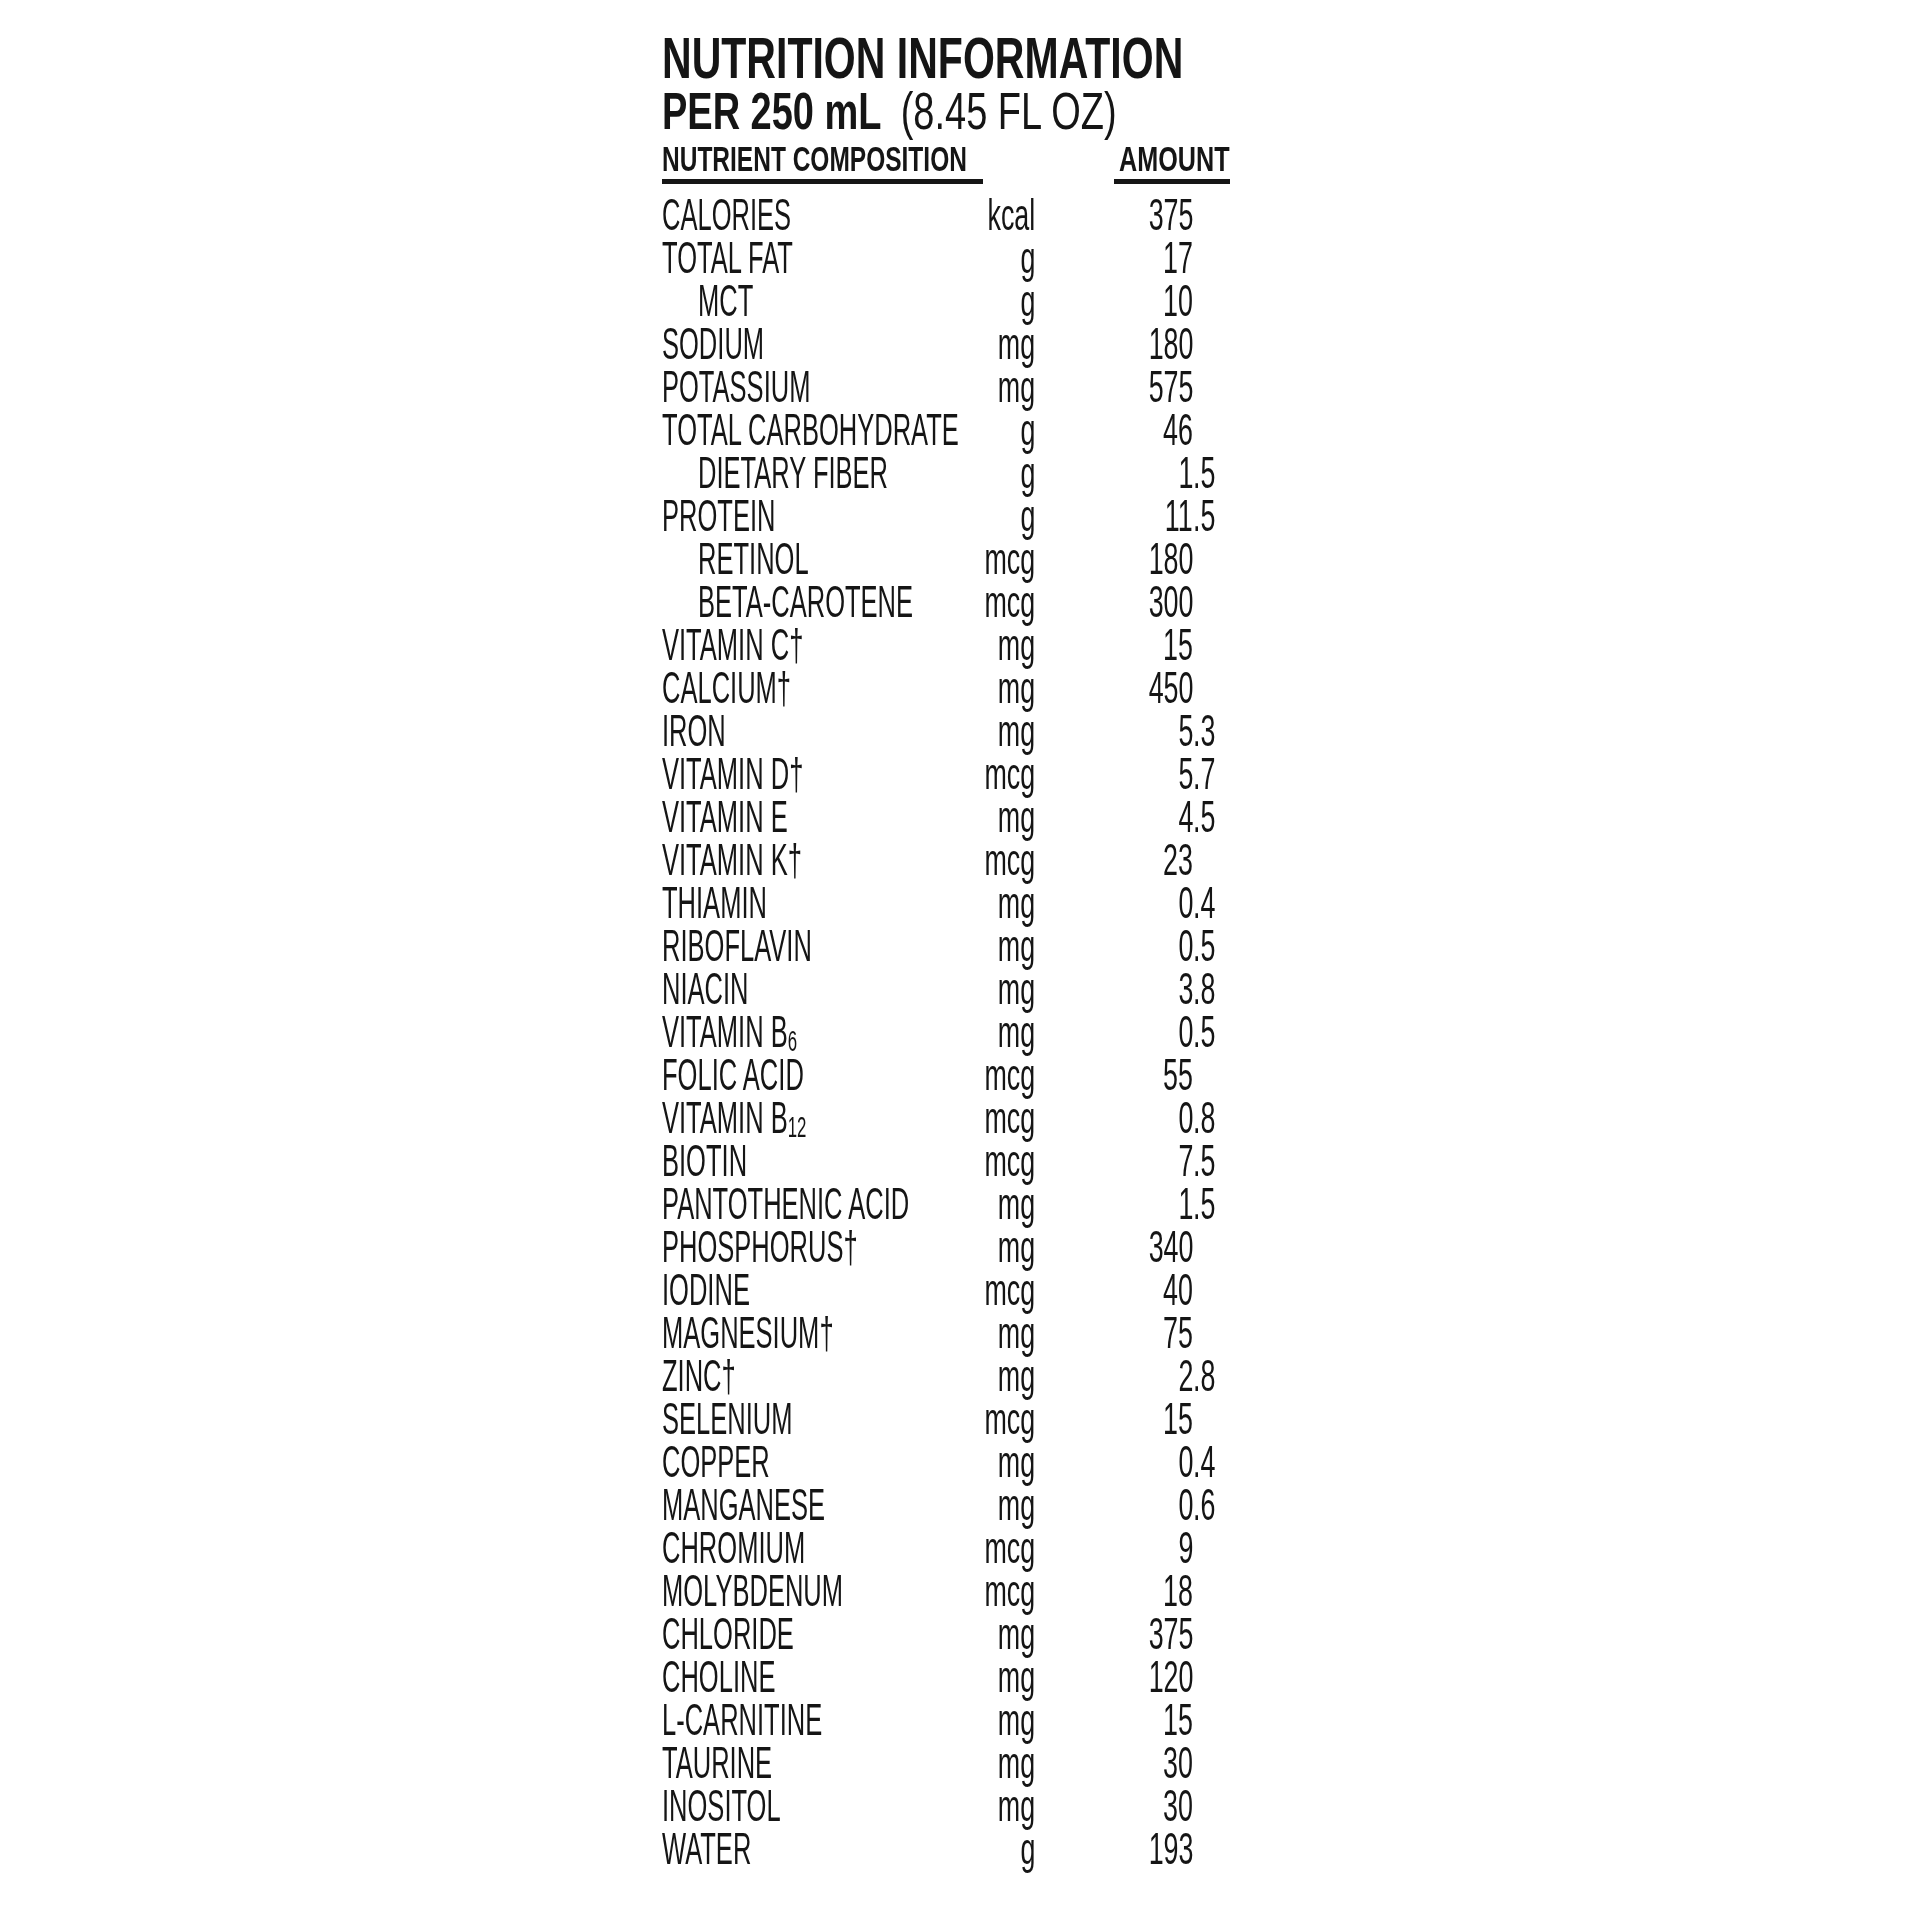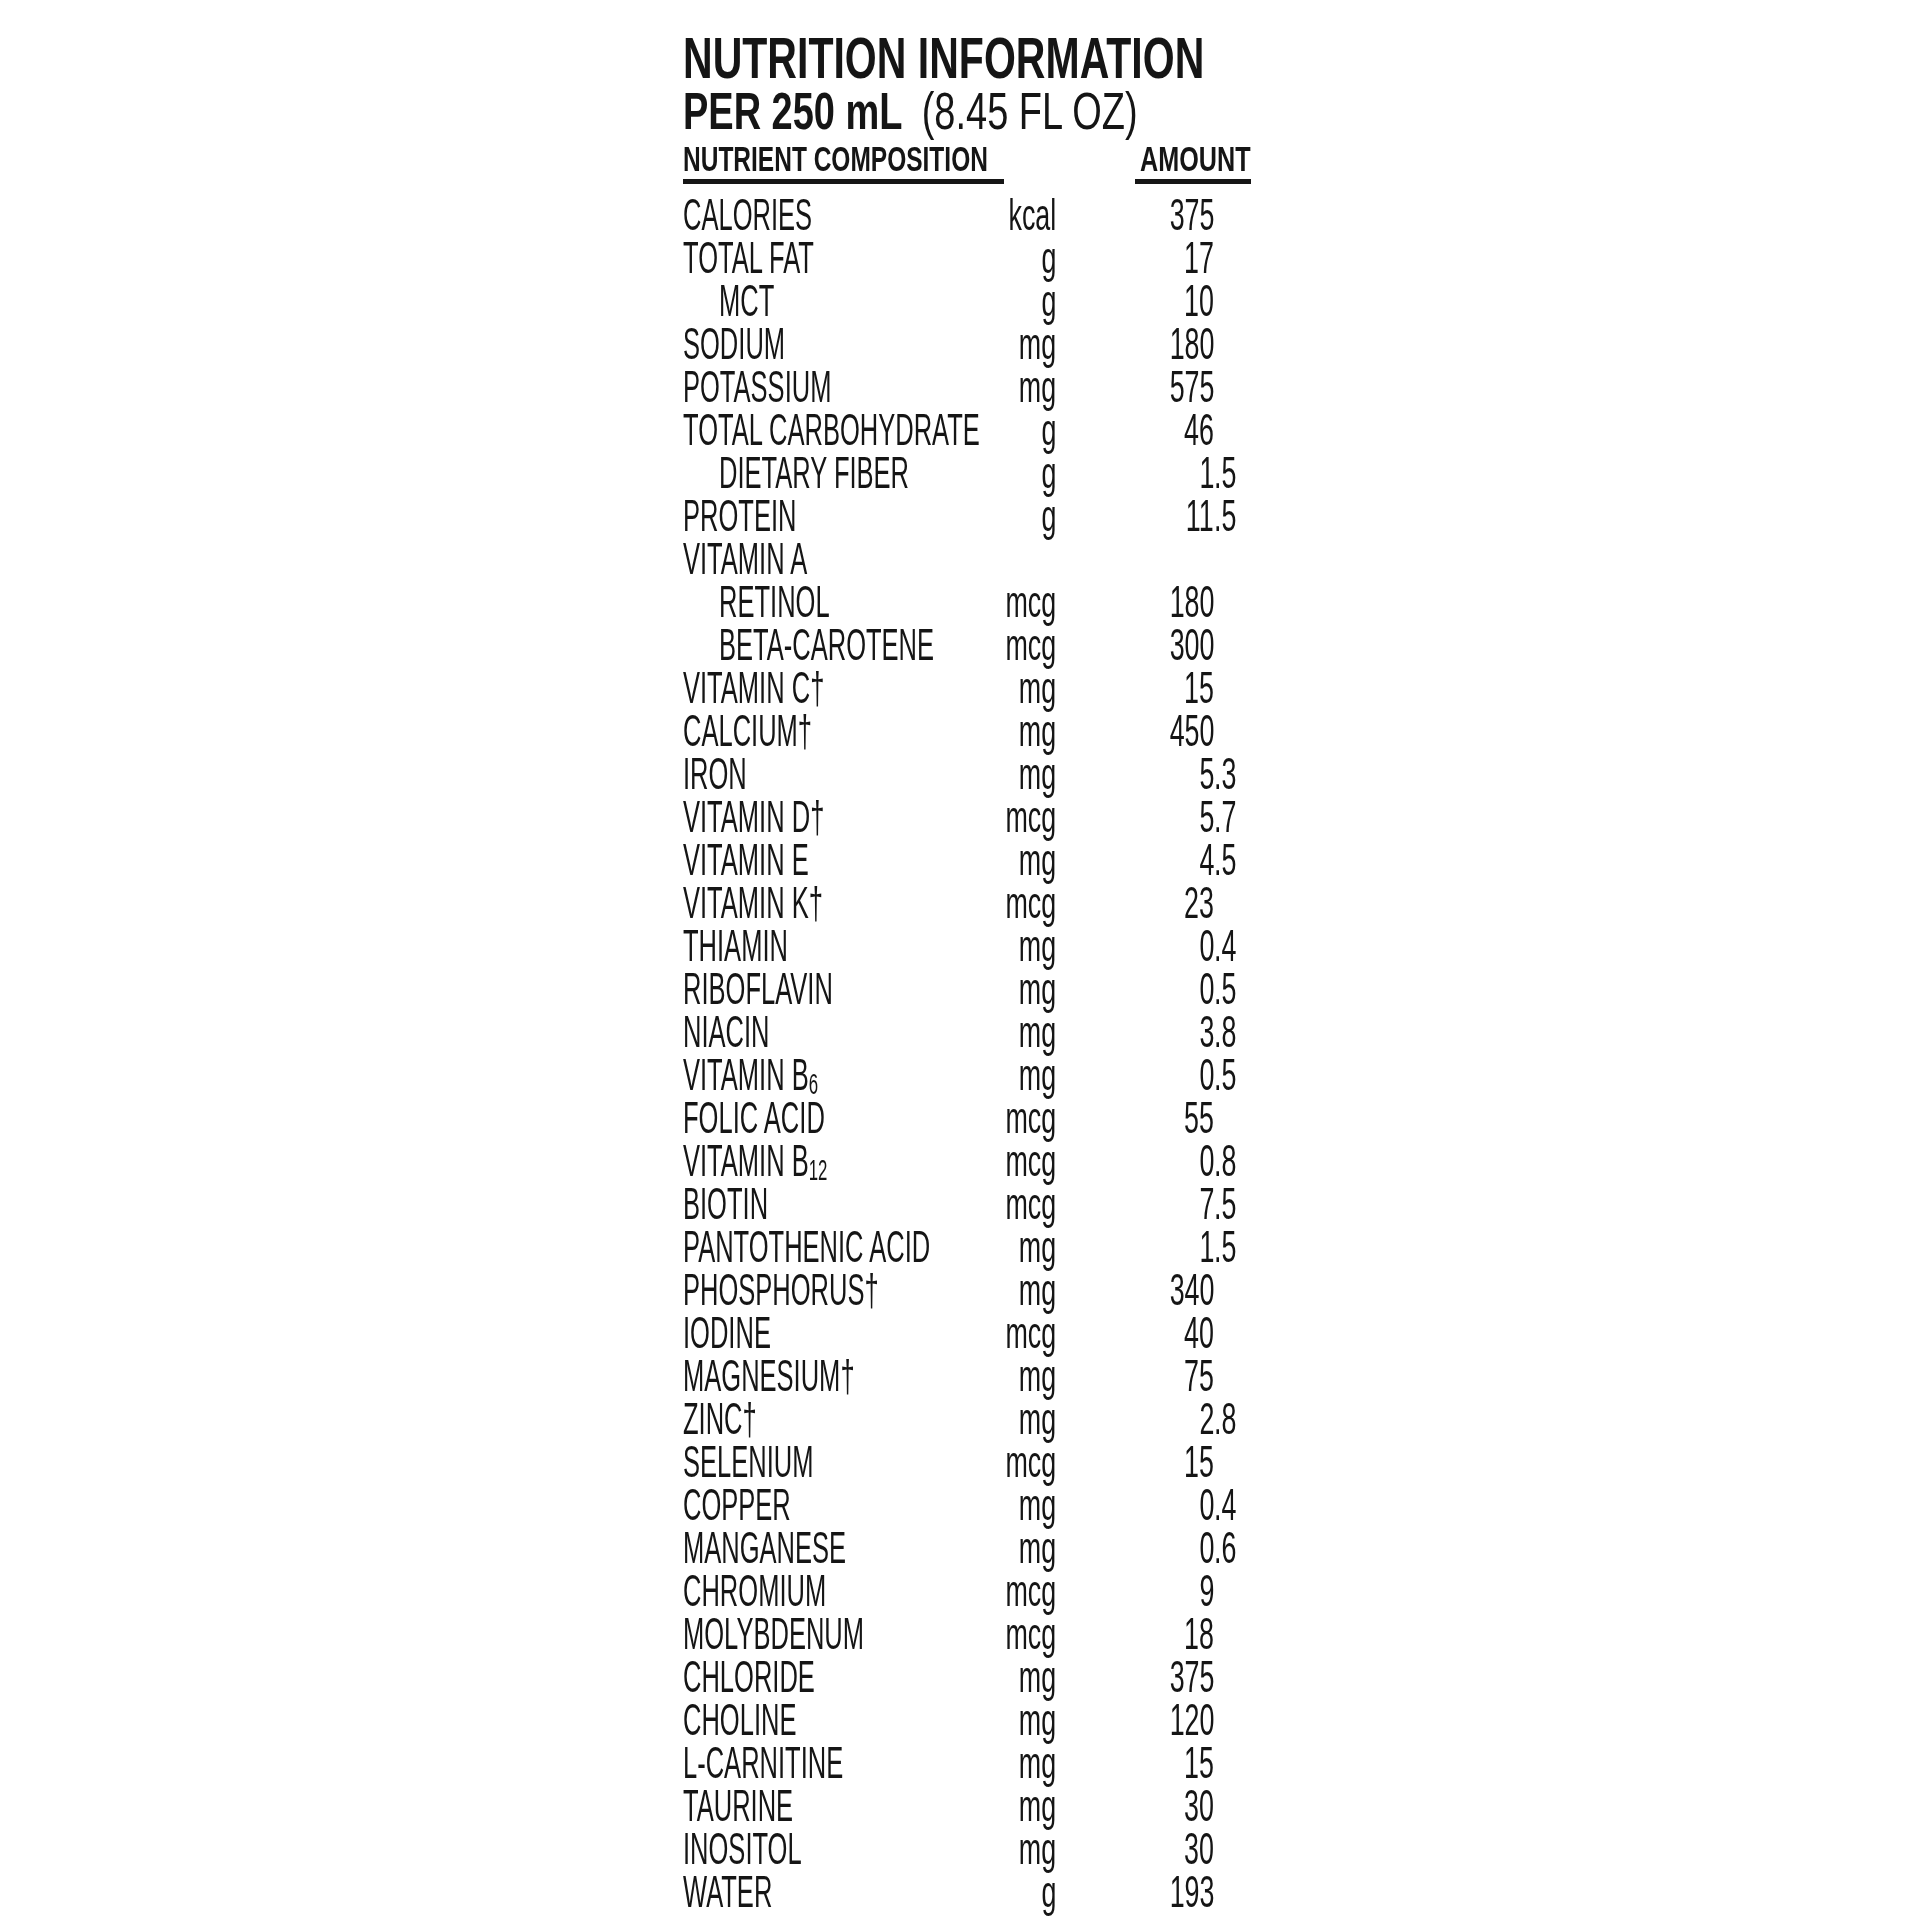--- a/index.html
+++ b/index.html
@@ -1,18 +1,18 @@
 <!DOCTYPE html>
 <html><head>
 <meta charset="utf-8">
 <style>
   html,body{margin:0;padding:0;background:#ffffff;}
   body{width:1927px;height:1927px;position:relative;overflow:hidden;
        font-family:"Liberation Sans",sans-serif;color:#151515;}
-  .sheet{position:absolute;left:683px;top:0;width:594px;height:1520px;}
+  .sheet{position:absolute;left:662px;top:0;width:594px;height:1520px;}
   .title{position:absolute;top:30px;left:0;font-size:57px;font-weight:700;
          line-height:57px;white-space:nowrap;transform:scaleX(0.72);transform-origin:left top;}
   .subtitle{position:absolute;top:85px;left:0;font-size:52px;line-height:53px;
             white-space:nowrap;transform:scaleX(0.73);transform-origin:left top;}
   .subtitle .bold{font-weight:700;}
   .subtitle .paren{margin-left:12px;font-weight:400;}
   .colhead{position:absolute;top:141px;font-size:35px;font-weight:700;
            line-height:36px;white-space:nowrap;}
   .colhead.left{left:0;transform:scaleX(0.70);transform-origin:left top;}
   .colhead.right{right:26px;transform:scaleX(0.72);transform-origin:right top;}
@@ -79,23 +79,20 @@
         <span class="cell amt-int">1</span>
         <span class="cell amt-frac">.5</span>
       </div>
       <div class="row">
         <span class="cell label">PROTEIN</span>
         <span class="cell unit">g</span>
         <span class="cell amt-int">11</span>
         <span class="cell amt-frac">.5</span>
       </div>
       <div class="row">
-        <span class="cell label">VITAMIN A</span>
-      </div>
-      <div class="row">
         <span class="cell label indent">RETINOL</span>
         <span class="cell unit">mcg</span>
         <span class="cell amt-int">180</span>
       </div>
       <div class="row">
         <span class="cell label indent">BETA-CAROTENE</span>
         <span class="cell unit">mcg</span>
         <span class="cell amt-int">300</span>
       </div>
       <div class="row">

